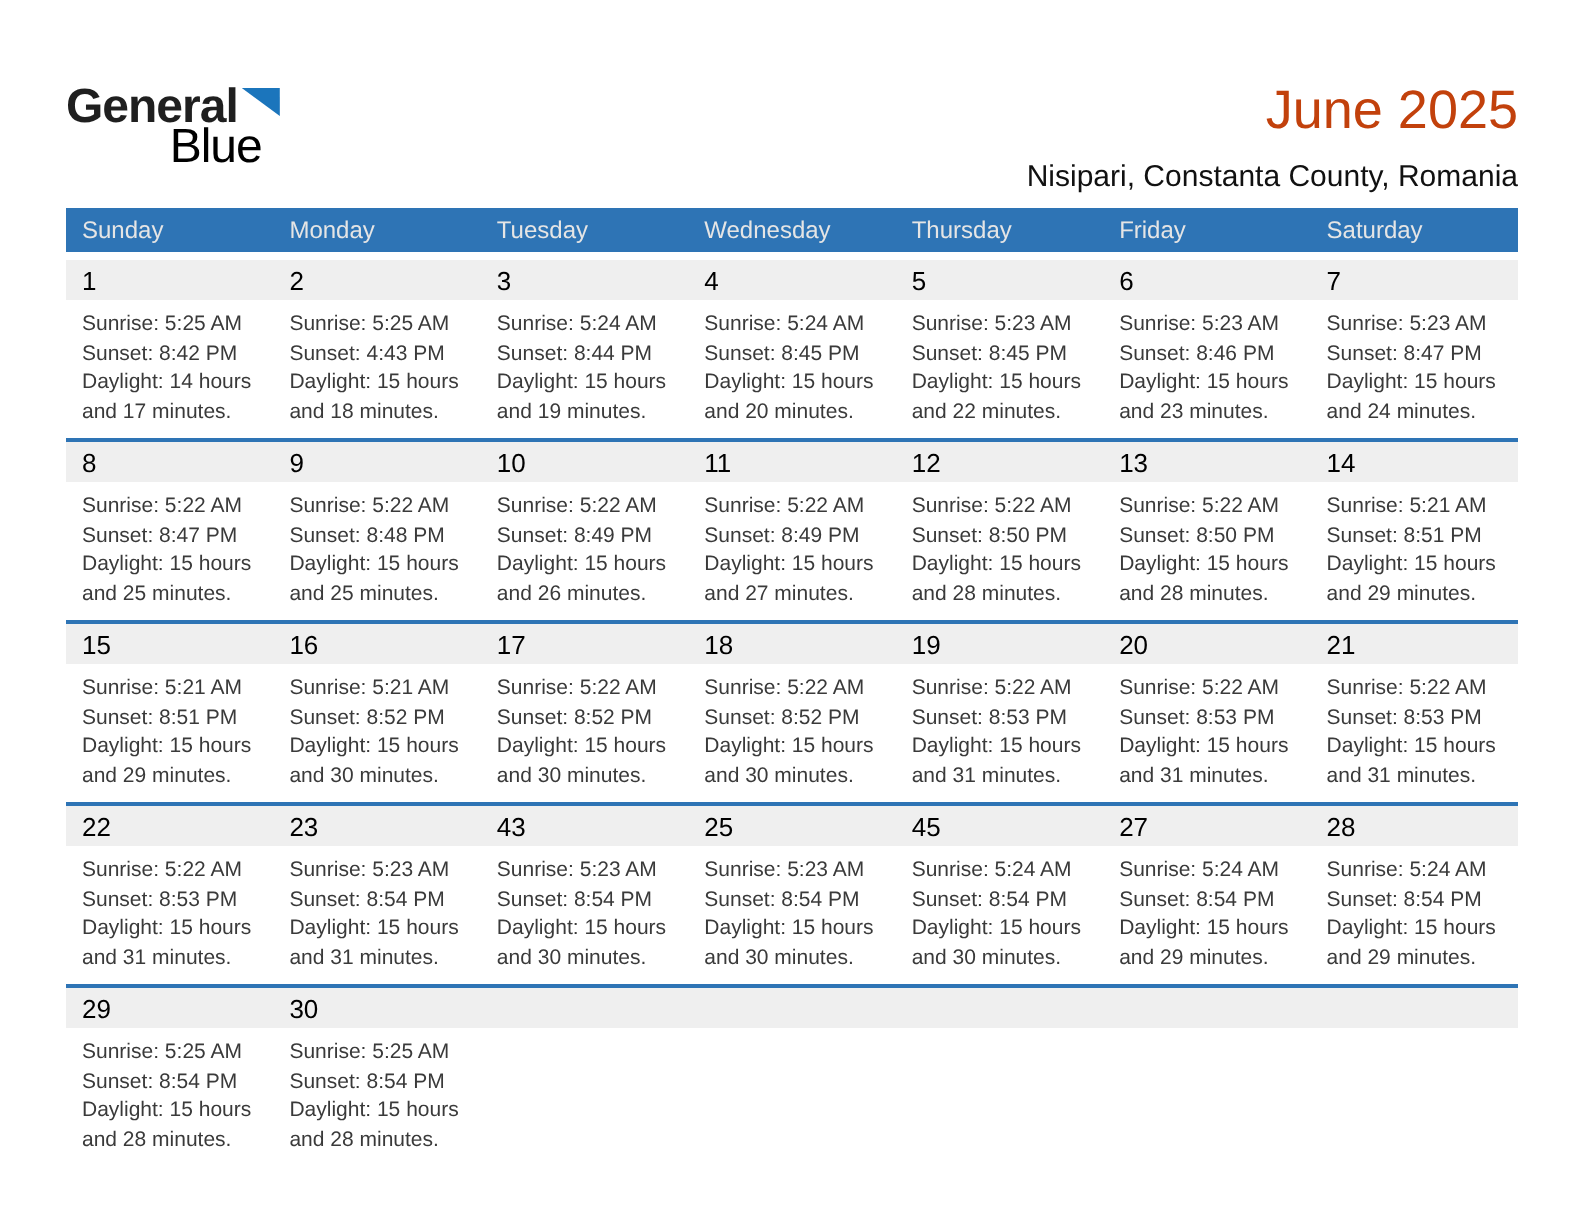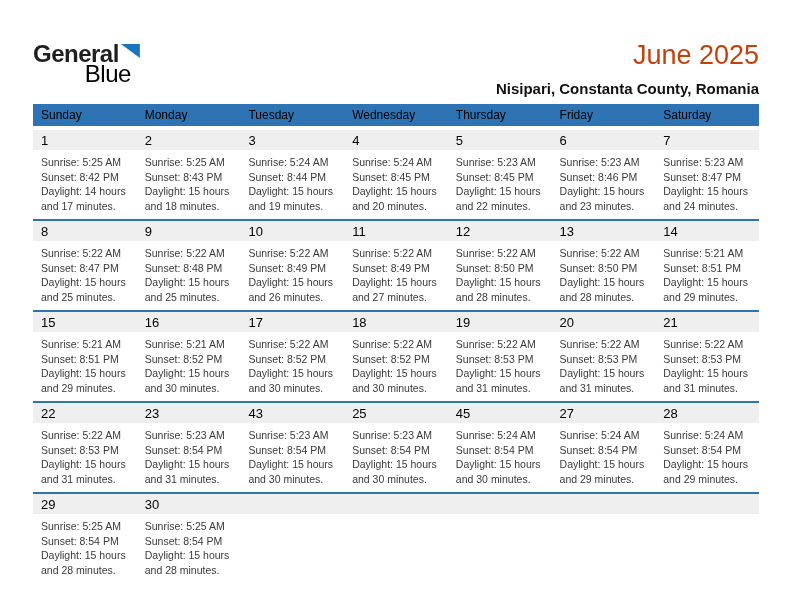--- a/index.html
+++ b/index.html
@@ -28,33 +28,33 @@
   }
   .logo-blue {
     font-size:24px; color:#000000; letter-spacing:-0.5px;
     text-align:right; margin-top:-4px; padding-right:9px;
   }
   .titles {
     position:absolute; top:40px; left:260px; right:33px;
     text-align:right;
   }
   .title { font-size:27px; color:#c2410c; font-weight:400; }
-  .subtitle { font-size:15px; color:#111; margin-top:9px; font-weight:700; }
+  .subtitle { font-size:15px; color:#111; margin-top:9px; font-weight:400; }
 
   
   .calendar {
     position:absolute; top:104px; left:33px; width:726px;
   }
   .weekday-row {
     display:grid; grid-template-columns:repeat(7,1fr);
     background:#2e74b5; height:22px; align-items:center;
     margin-bottom:2px;
   }
   .weekday {
-    color:#000000; font-size:12px; padding-left:8px;
+    color:#e5e5e5; font-size:12px; padding-left:8px;
     white-space:nowrap; overflow:hidden;
   }
   .week-row {
     display:grid; grid-template-columns:repeat(7,1fr);
     border-top:2px solid #2e74b5;
     height:91px;
   }
   .week-row.first { border-top-color:transparent; }
   .day-cell { overflow:hidden; }
   .day-num {
@@ -103,21 +103,21 @@
             <div class="day-info">
               <div class="info-line">Sunrise: 5:25 AM</div>
               <div class="info-line">Sunset: 8:42 PM</div>
               <div class="info-line">Daylight: 14 hours and 17 minutes.</div>
             </div>
           </div>
           <div class="day-cell">
             <div class="day-num">2</div>
             <div class="day-info">
               <div class="info-line">Sunrise: 5:25 AM</div>
-              <div class="info-line">Sunset: 8:43 PM</div>
+              <div class="info-line">Sunset: 4:43 PM</div>
               <div class="info-line">Daylight: 15 hours and 18 minutes.</div>
             </div>
           </div>
           <div class="day-cell">
             <div class="day-num">3</div>
             <div class="day-info">
               <div class="info-line">Sunrise: 5:24 AM</div>
               <div class="info-line">Sunset: 8:44 PM</div>
               <div class="info-line">Daylight: 15 hours and 19 minutes.</div>
             </div>

